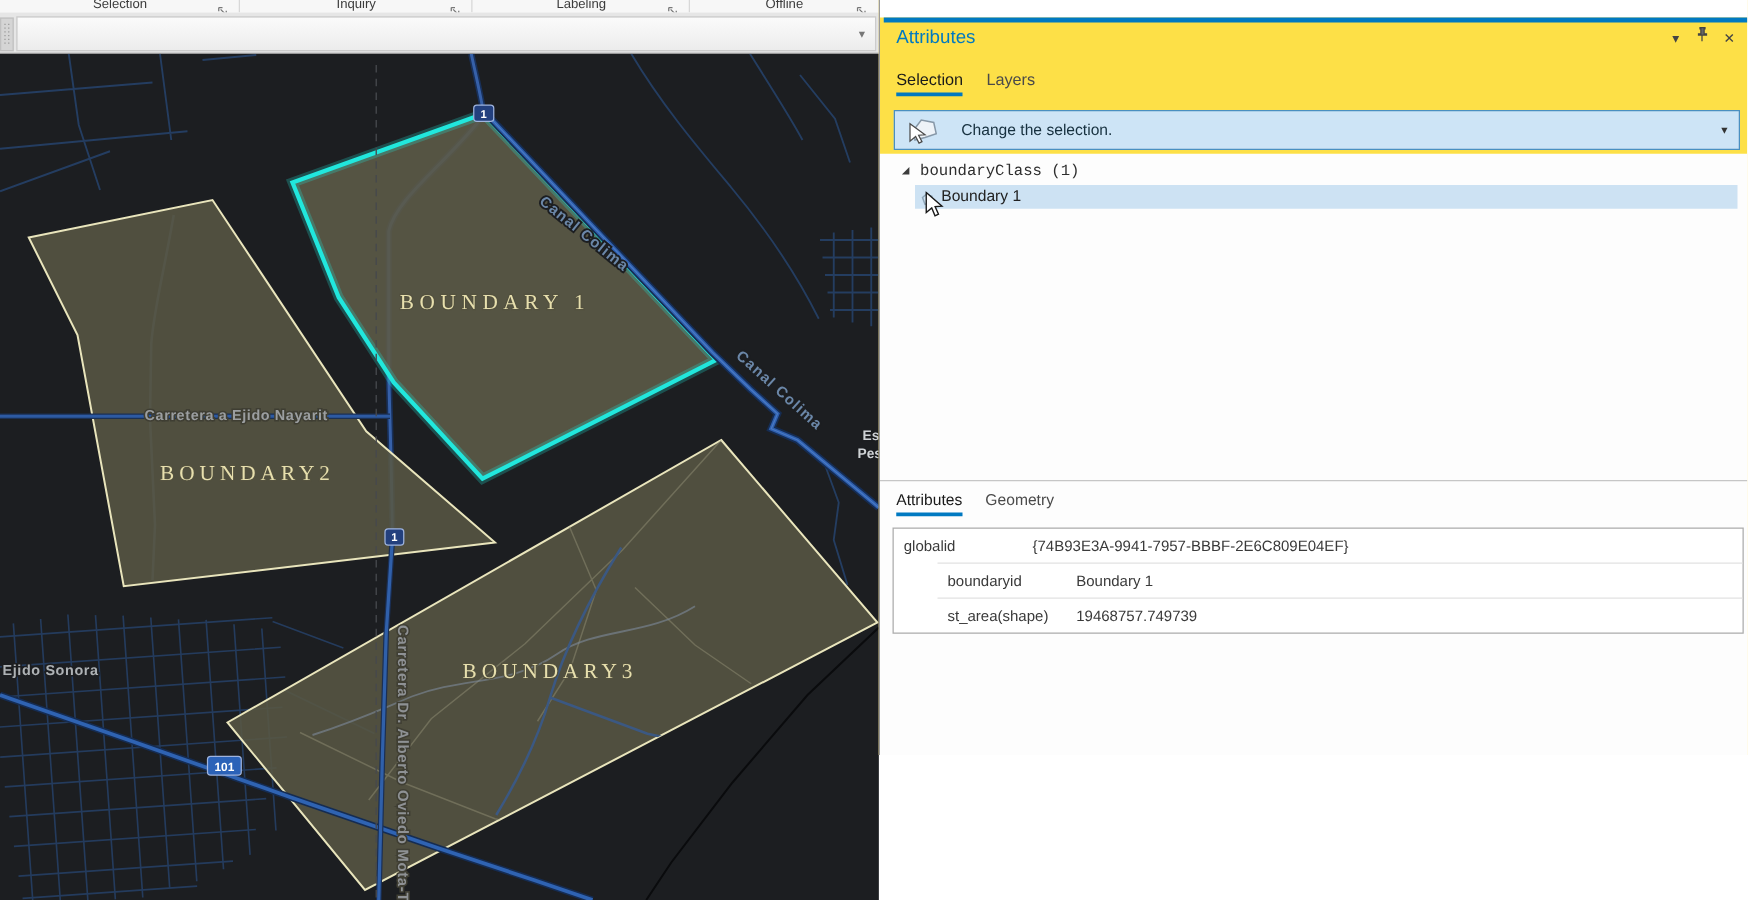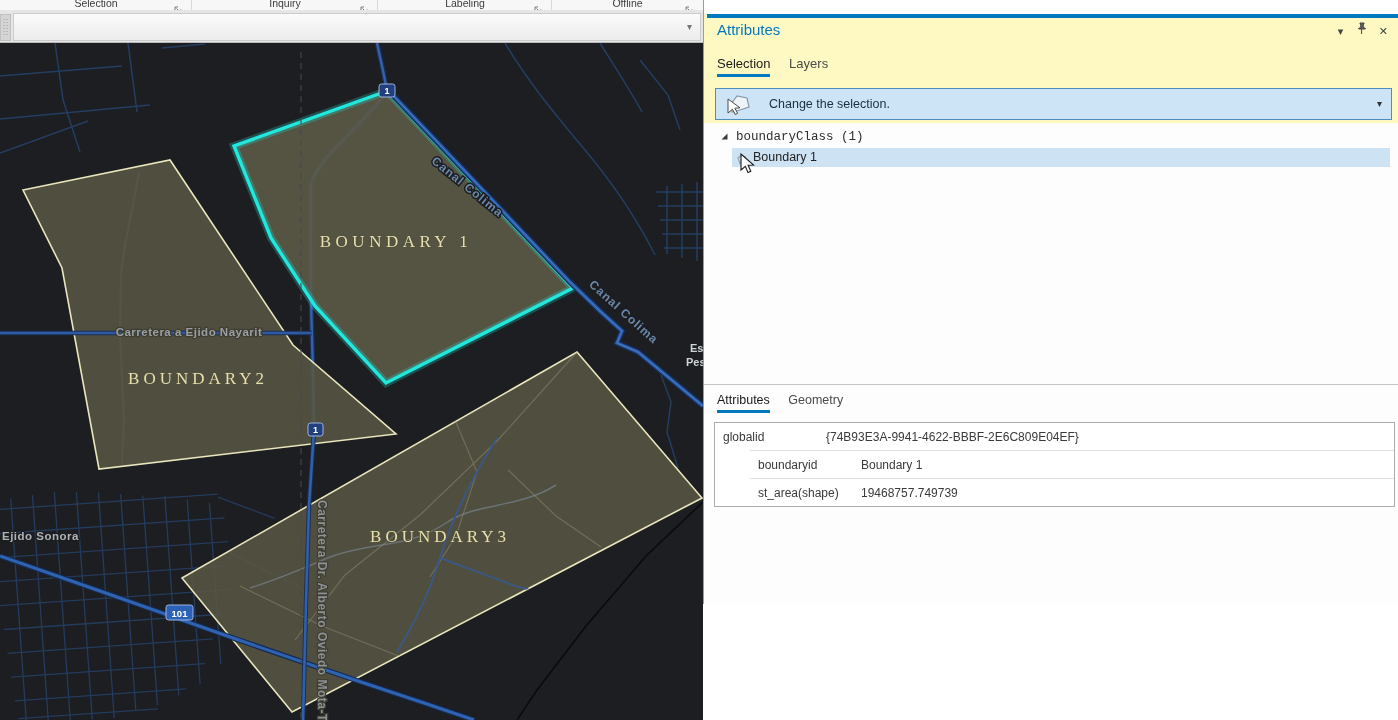--- a/index.html
+++ b/index.html
@@ -20,21 +20,21 @@
   .toolbar-chip{position:absolute;left:0;top:4px;width:11px;height:27px;background:#d5d5d5;
                 border:1px solid #c0c0c0;box-sizing:border-box;}
   .toolbar-bar{position:absolute;left:13px;top:3px;right:2px;height:28px;
                background:linear-gradient(#fbfbfb,#ececec);border:1px solid #cccccc;box-sizing:border-box;}
   .toolbar-caret{position:absolute;right:8px;top:7px;font-size:10px;color:#777;}
 
   
   .map{position:absolute;left:0;top:43px;width:703px;height:677px;background:#1c1e21;overflow:hidden;}
 
   
-  .panel{position:absolute;left:703px;top:0;width:695px;height:604px;background:#fef9c3;
+  .panel{position:absolute;left:703px;top:0;width:695px;height:604px;background:#fde047;
          border-left:1px solid #9b9b9b;box-sizing:border-box;}
   .panel-top-white{position:absolute;top:0;left:0;right:0;height:14px;background:#ffffff;}
   .panel-accent{position:absolute;top:14px;left:3px;right:0;height:4px;}
   .panel-title{position:absolute;left:13px;top:21px;font-size:15px;color:#0079c1;}
   .panel-title-icons{position:absolute;right:10px;top:21px;color:#444;}
   .panel-title-icons span{margin-left:9px;font-size:11px;cursor:default;}
   .top-tabs{position:absolute;left:13px;top:56px;font-size:13px;}
   .detail-tabs{position:absolute;left:13px;top:393px;font-size:12.5px;}
   .tab{display:inline-block;margin-right:15px;color:#4a4a4a;padding-bottom:3px;}
   .tab.active{color:#1a1a1a;border-bottom:3px solid #0079c1;}
@@ -257,21 +257,21 @@
     <div class="h-divider"></div>
 
     <div class="detail-tabs">
       <span class="tab active">Attributes</span>
       <span class="tab">Geometry</span>
     </div>
 
     <div class="attr-table">
       <div class="attr-row">
         <span class="attr-field">globalid</span>
-        <span class="attr-value">{74B93E3A-9941-4622-BBBF-2E6C809E04EF}</span>
+        <span class="attr-value">{74B93E3A-9941-7957-BBBF-2E6C809E04EF}</span>
       </div>
       <div class="attr-row">
         <span class="attr-field">boundaryid</span>
         <span class="attr-value">Boundary 1</span>
       </div>
       <div class="attr-row">
         <span class="attr-field">st_area(shape)</span>
         <span class="attr-value">19468757.749739</span>
       </div>
     </div>

